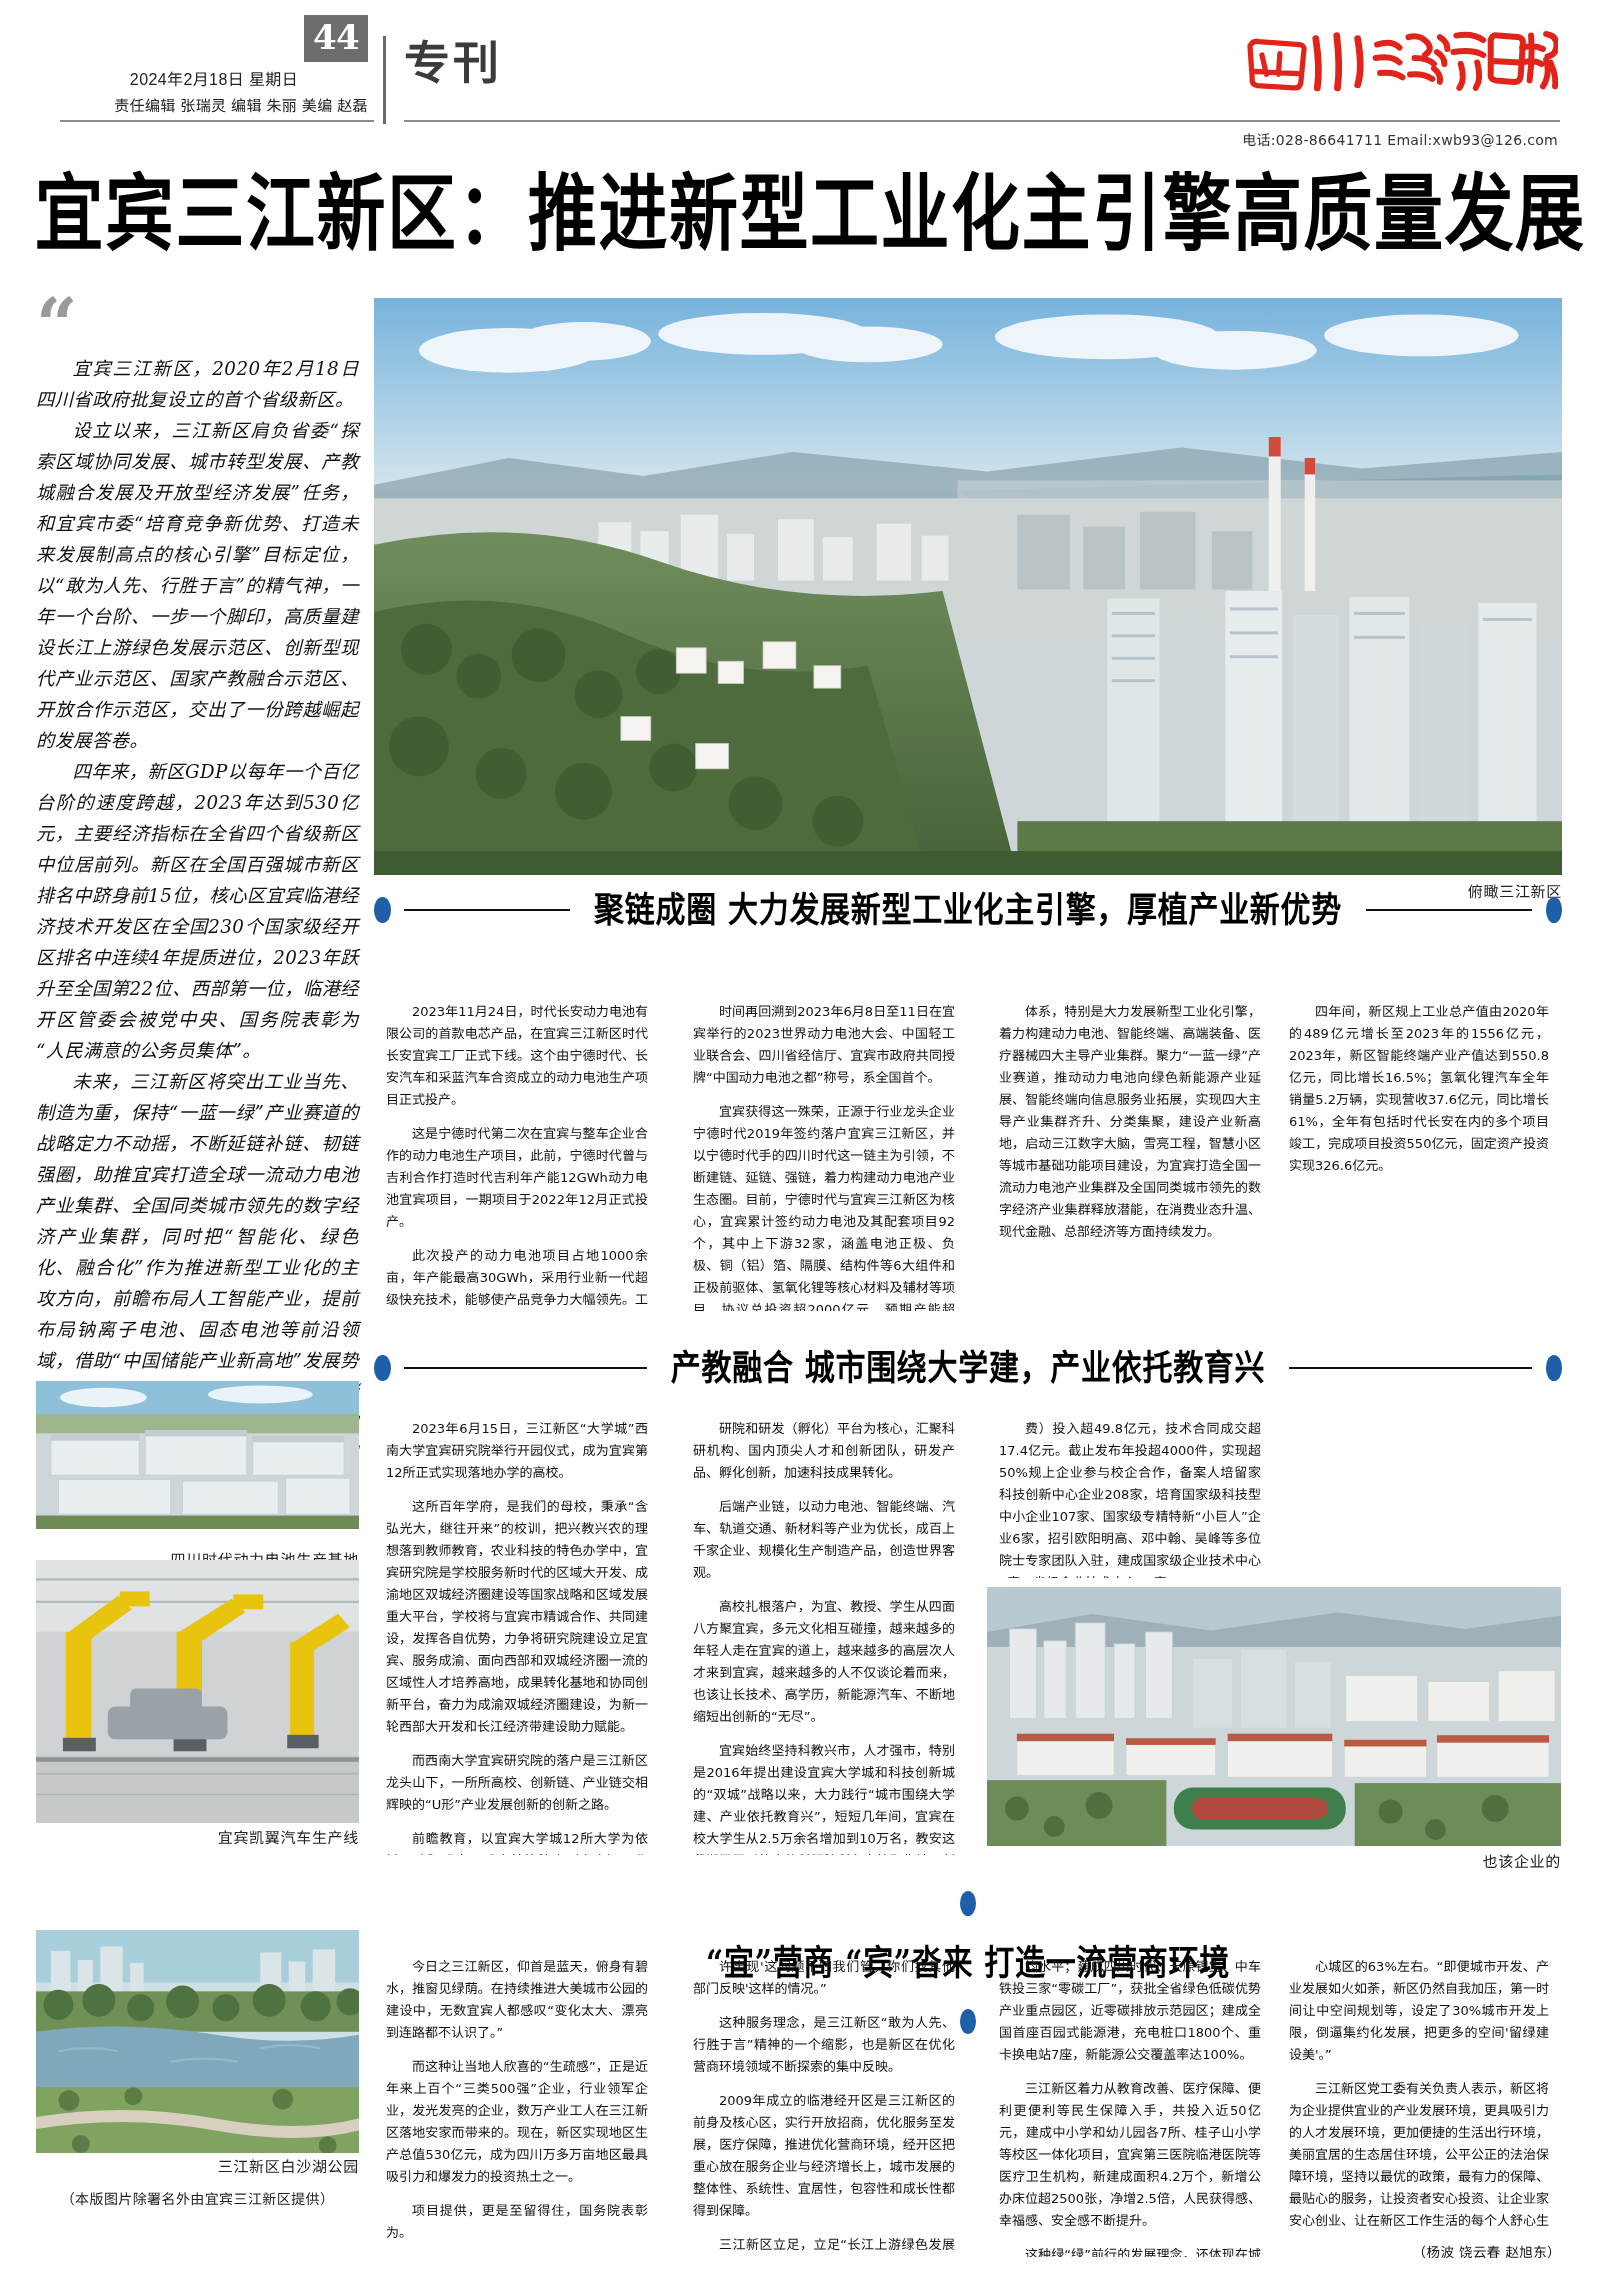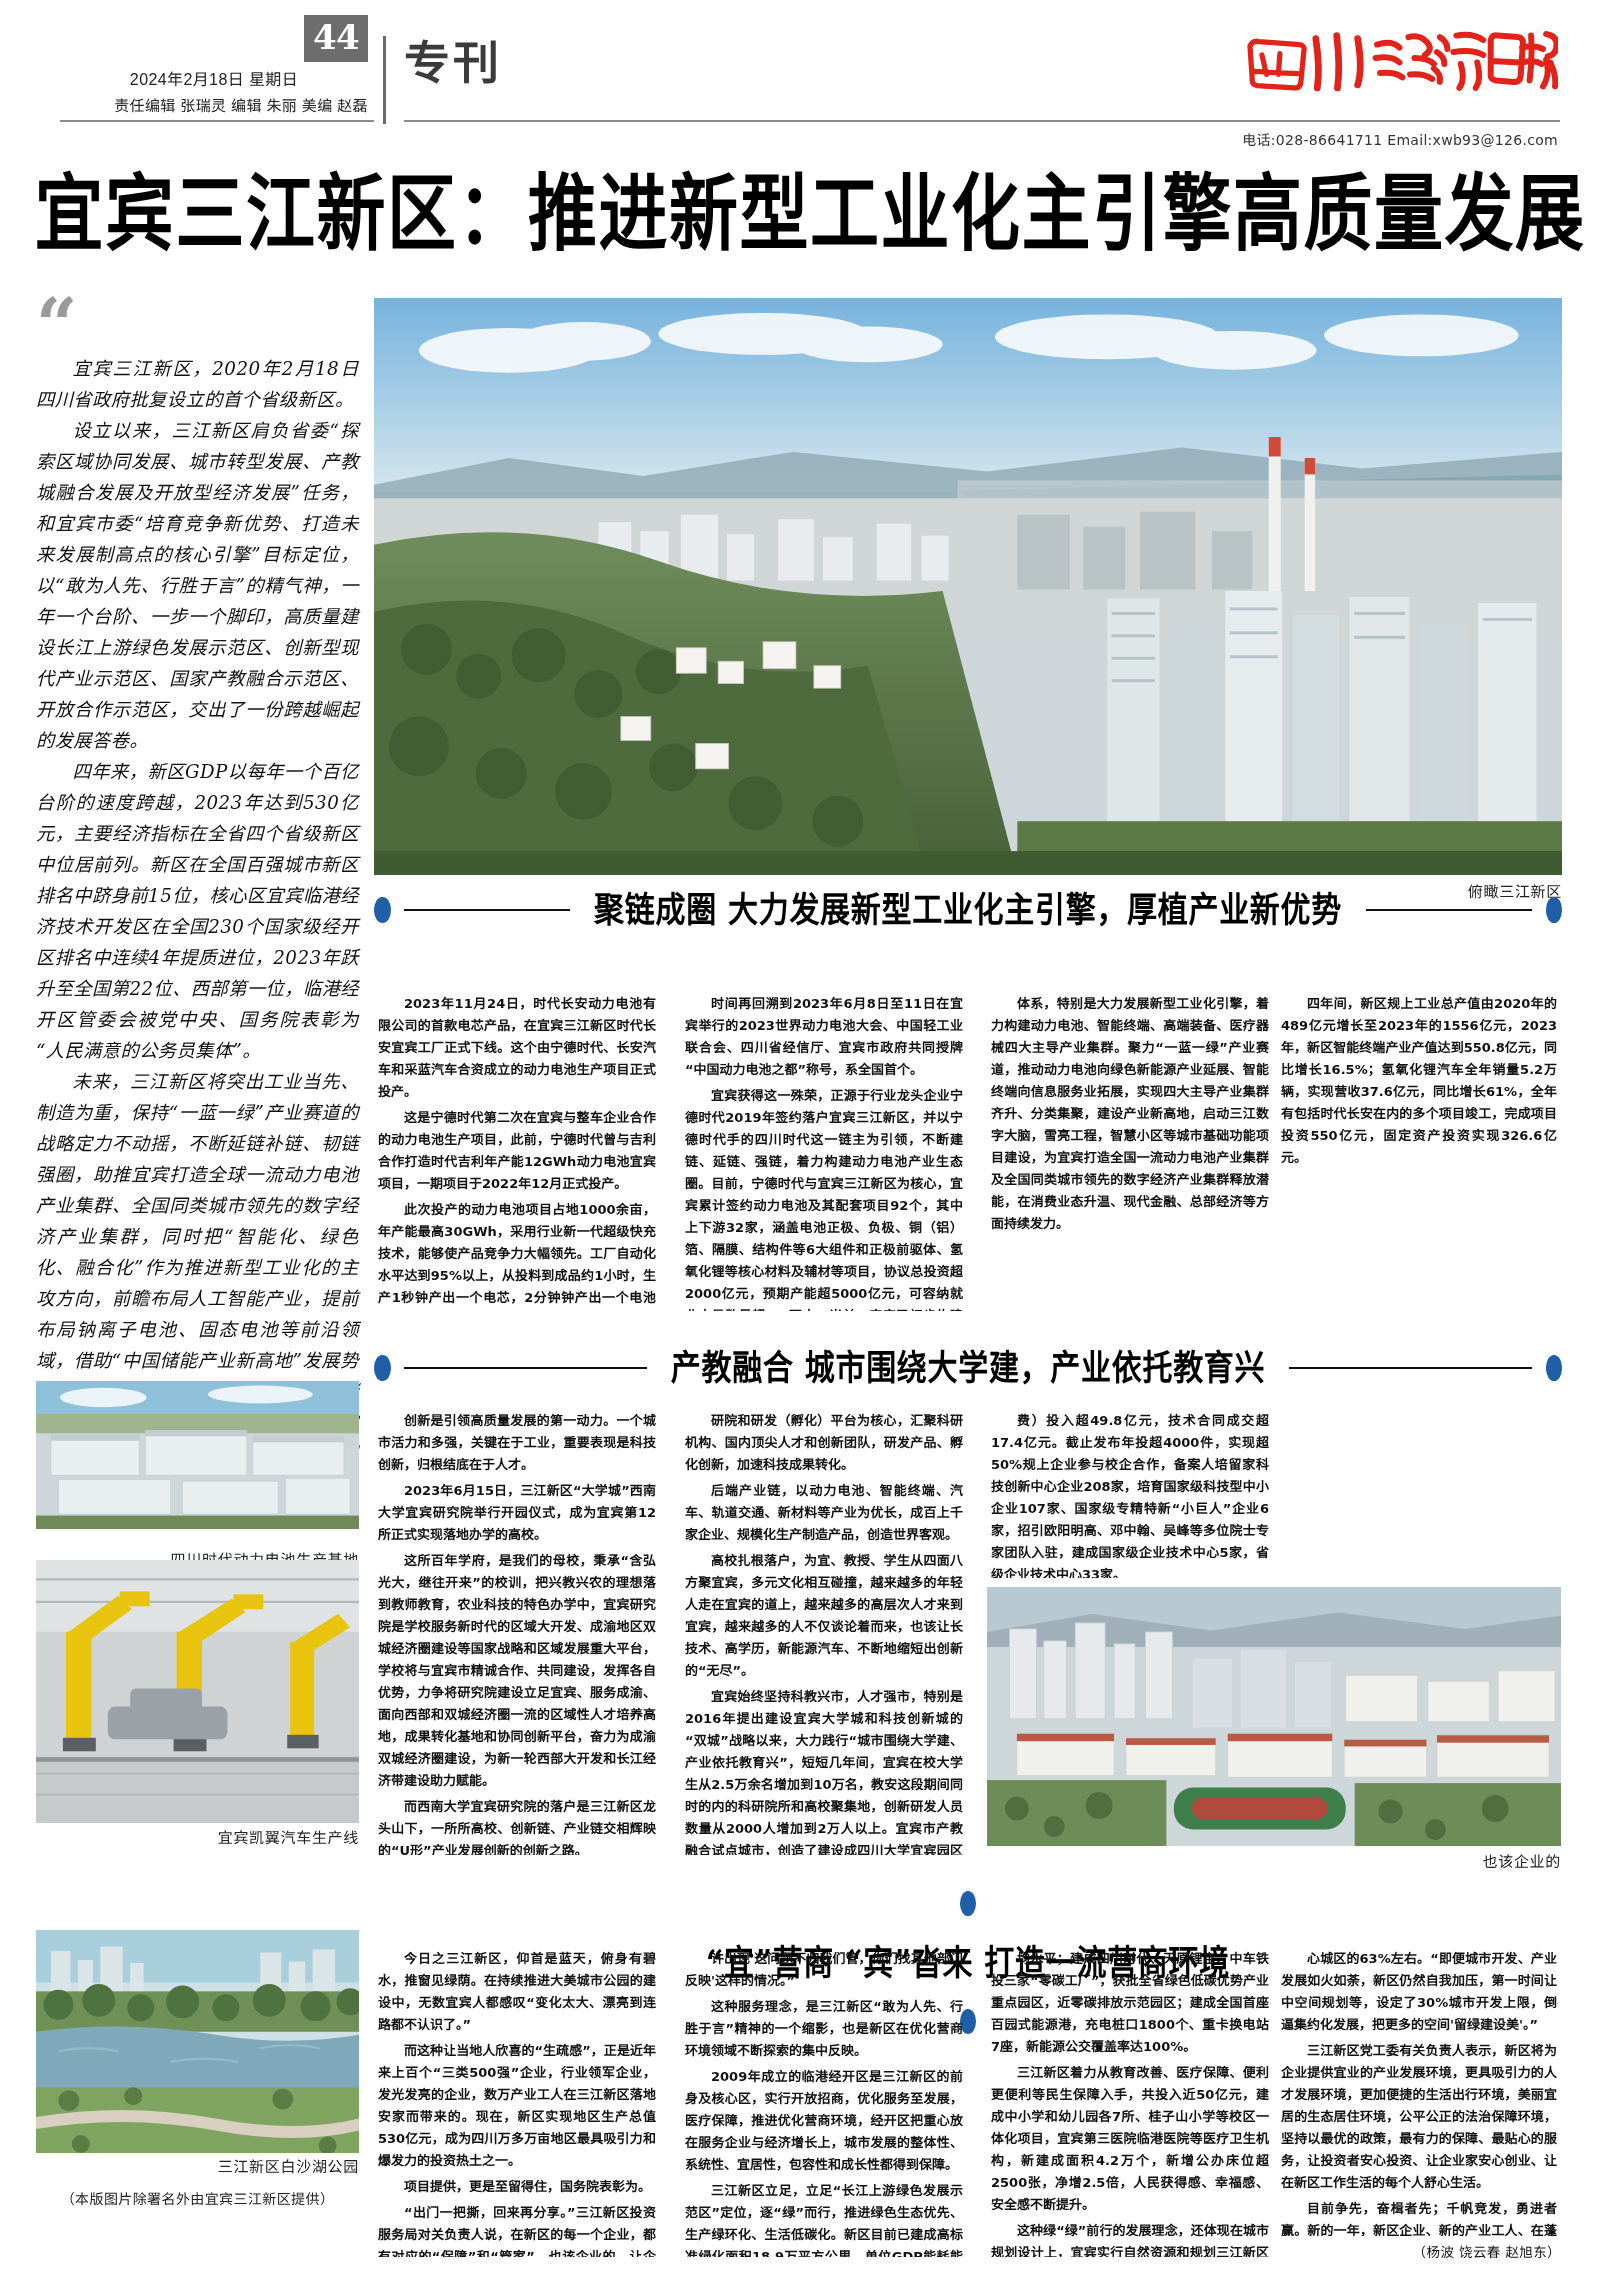--- a/index.html
+++ b/index.html
@@ -96,21 +96,21 @@
   }
 
   
   .col{
     position:absolute;
     font-family:"DejaVu Sans","Liberation Sans",sans-serif;
     font-size:13px;line-height:22px;color:#111;
     text-align:justify;text-justify:inter-ideograph;
     letter-spacing:0px;
   }
-  .col p{margin:4px;text-indent:2em;font-weight:bold;}
+  .col p{margin:12px;text-indent:2em;}
 
   .signoff{
     position:absolute;text-align:right;font-size:13.5px;color:#111;
     font-family:"DejaVu Serif","Liberation Serif",serif;letter-spacing:0.4px;
   }
 </style>
 </head>
 <body>
 
 <div class="page">
@@ -377,21 +377,20 @@
       <g stroke="#aeb3b5" stroke-width="2">
         <path d="M0 286 H432"></path>
           <path d="M0 314 H432"></path>
       </g>
       <rect x="0" y="264" width="432" height="6" fill="#8d9396"></rect>
     </svg>
   </div>
   <div class="caption" style="left:36px;top:1826px;width:323px;">宜宾凯翼汽车生产线</div>
 
   <div class="col" style="left:374px;top:1406px;width:286px;height:449px;overflow:hidden;">
-    <p>创新是引领高质量发展的第一动力。一个城市活力和多强，关键在于工业，重要表现是科技创新，归根结底在于人才。</p>
     <p>2023年6月15日，三江新区“大学城”西南大学宜宾研究院举行开园仪式，成为宜宾第12所正式实现落地办学的高校。</p>
     <p>这所百年学府，是我们的母校，秉承“含弘光大，继往开来”的校训，把兴教兴农的理想落到教师教育，农业科技的特色办学中，宜宾研究院是学校服务新时代的区域大开发、成渝地区双城经济圈建设等国家战略和区域发展重大平台，学校将与宜宾市精诚合作、共同建设，发挥各自优势，力争将研究院建设立足宜宾、服务成渝、面向西部和双城经济圈一流的区域性人才培养高地，成果转化基地和协同创新平台，奋力为成渝双城经济圈建设，为新一轮西部大开发和长江经济带建设助力赋能。</p>
     <p>而西南大学宜宾研究院的落户是三江新区龙头山下，一所所高校、创新链、产业链交相辉映的“U形”产业发展创新的创新之路。</p>
     <p>前瞻教育，以宜宾大学城12所大学为依托，欧阳明高、邓中翰等院士（专家）工作站、产学研中心等科技创新平台。</p>
   </div>
   <div class="col" style="left:681px;top:1406px;width:286px;height:449px;overflow:hidden;">
     <p>研院和研发（孵化）平台为核心，汇聚科研机构、国内顶尖人才和创新团队，研发产品、孵化创新，加速科技成果转化。</p>
     <p>后端产业链，以动力电池、智能终端、汽车、轨道交通、新材料等产业为优长，成百上千家企业、规模化生产制造产品，创造世界客观。</p>
     <p>高校扎根落户，为宜、教授、学生从四面八方聚宜宾，多元文化相互碰撞，越来越多的年轻人走在宜宾的道上，越来越多的高层次人才来到宜宾，越来越多的人不仅谈论着而来，也该让长技术、高学历，新能源汽车、不断地缩短出创新的“无尽”。</p>
     <p>宜宾始终坚持科教兴市，人才强市，特别是2016年提出建设宜宾大学城和科技创新城的“双城”战略以来，大力践行“城市围绕大学建、产业依托教育兴”，短短几年间，宜宾在校大学生从2.5万余名增加到10万名，教安这段期间同时的内的科研院所和高校聚集地，创新研发人员数量从2000人增加到2万人以上。宜宾市产教融合试点城市，创造了建设成四川大学宜宾园区“193天建成四川大学宜宾园区”“193天建成四川大学宜宾园区”的“宜宾速度”。</p>

